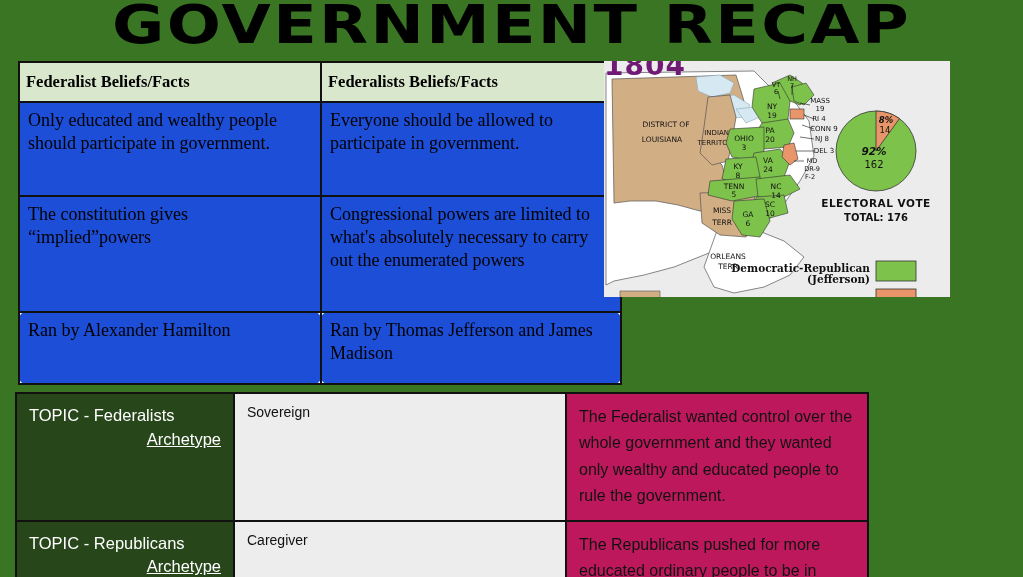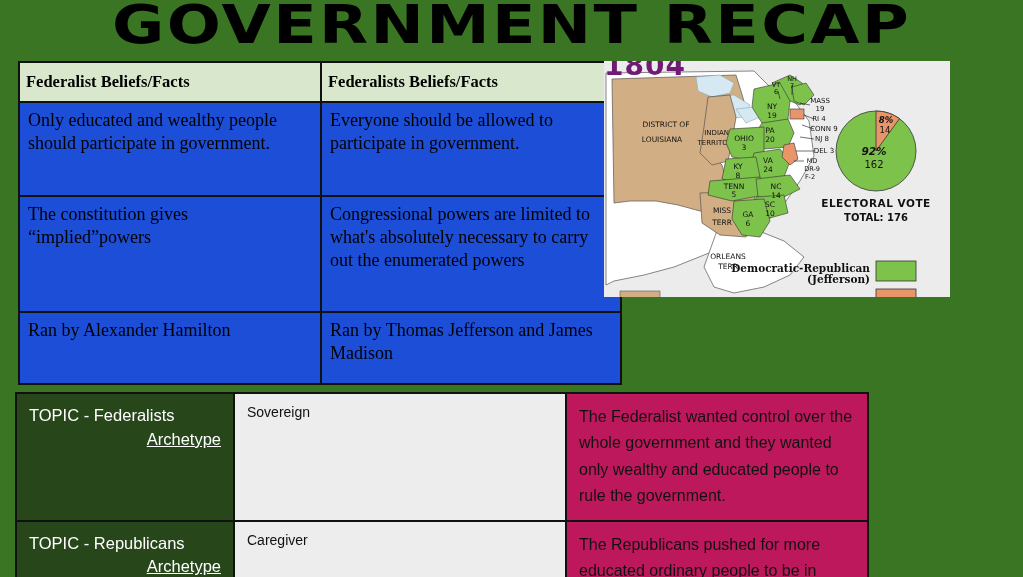--- a/index.html
+++ b/index.html
@@ -48,21 +48,21 @@
     vertical-align:middle;
     padding:4px 6px;
   }
   .cmp-table td{
     font-size:18px;
     line-height:1.28;
     background:#1d4ed8;
   }
   .r1 td{height:78px;}
   .r2 td{height:100px;}
-  .r3 td{height:56px;}
+  .r3 td{height:56px;border-radius:7px;}
 
   
   .map-panel{
     position:absolute;left:604px;top:61px;width:346px;height:236px;
     background:#ececec;
     overflow:hidden;
   }
   .map-panel svg{display:block;}
   .map-year{
     position:absolute;left:0;top:-12px;width:346px;text-align:left;

